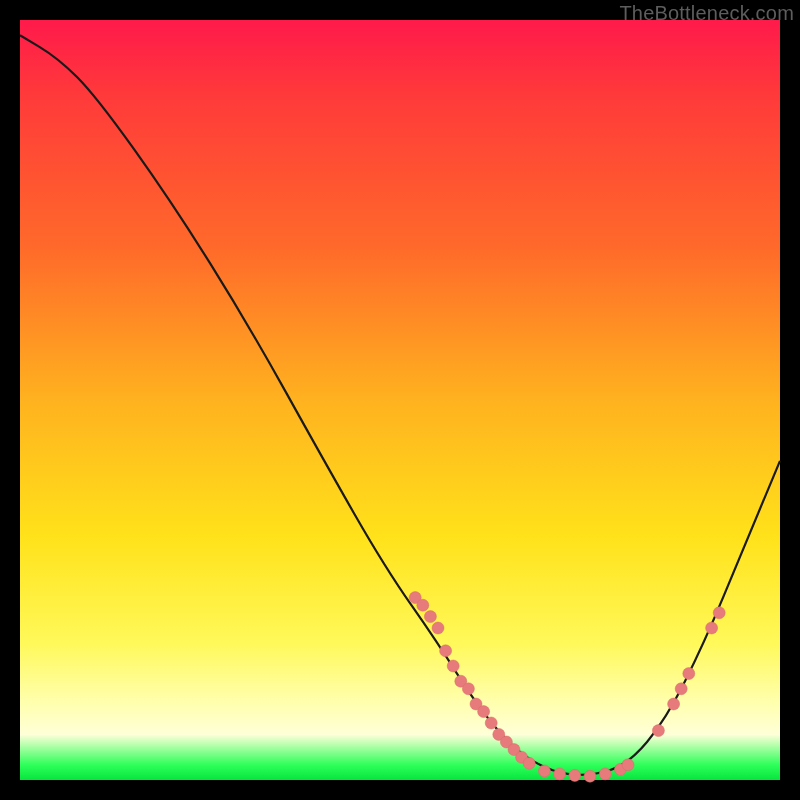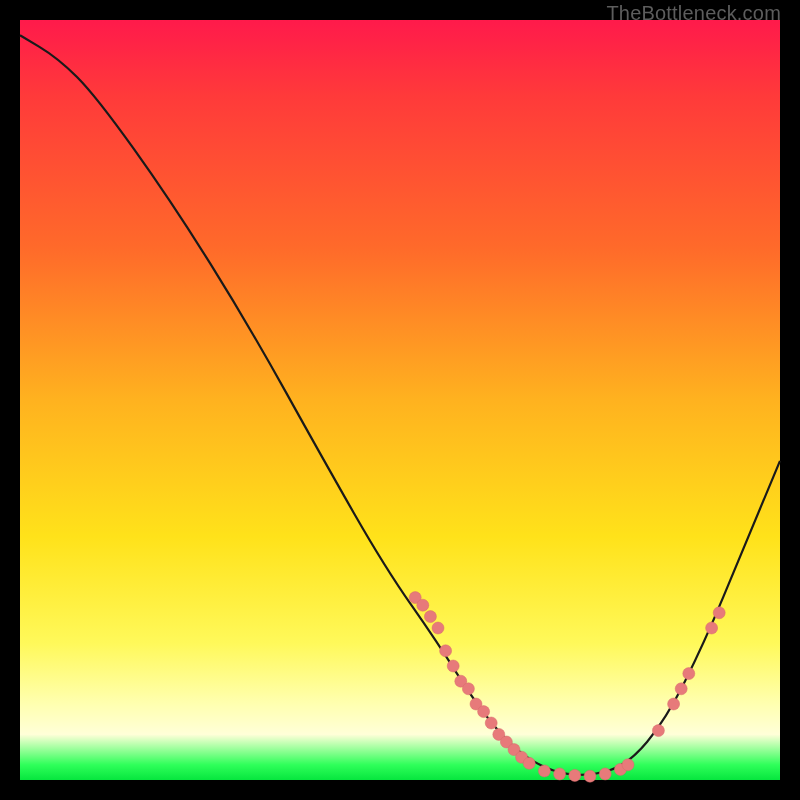--- a/index.html
+++ b/index.html
@@ -42,21 +42,21 @@
     position: absolute;
     left: 0;
     top: 0;
     width: 760px;
     height: 760px;
     overflow: visible;
   }
   .watermark {
     position: absolute;
     top: 2px;
-    right: 19px;
+    right: 6px;
     color: #5d5d5d;
     font-size: 20px;
     font-weight: 500;
     letter-spacing: 0.2px;
     user-select: none;
   }
 </style>
 </head>
 <body>
 

